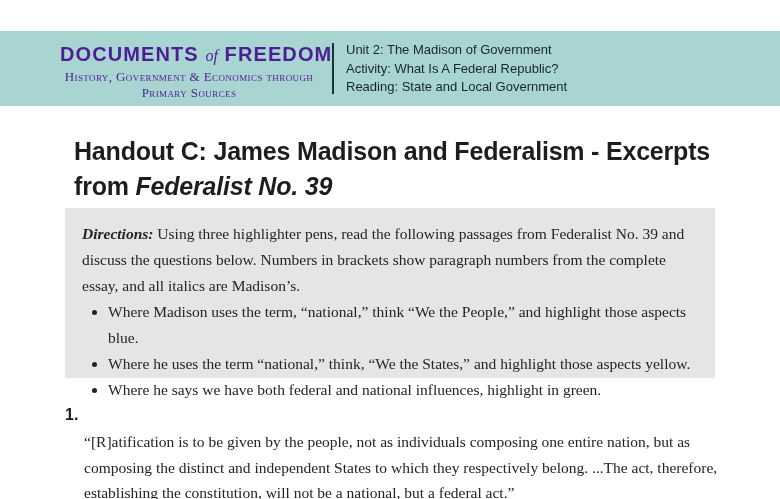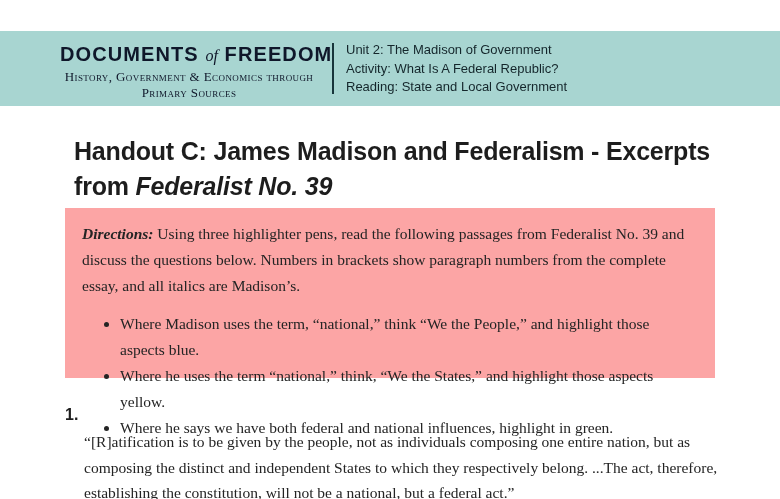--- a/index.html
+++ b/index.html
@@ -14,21 +14,21 @@
 
   
   .band {
     position: absolute; top: 31px; left: 0;
     width: 780px; height: 75px;
     background: #a8d5d1;
   }
   .logo {
     position: absolute; left: 60px; top: 12px;
     width: 258px; text-align: center;
-    color: #0f172a;
+    color: #4c1d95;
   }
   .logo-main {
     font-weight: 700; font-size: 20px;
     letter-spacing: 1.1px; white-space: nowrap;
   }
   .logo-of {
     font-family: "Liberation Serif", serif;
     font-style: italic; font-weight: 400;
     font-size: 16px; letter-spacing: 0;
   }
@@ -56,30 +56,30 @@
     font-size: 25px; line-height: 35px;
     font-weight: 700; color: #1d1d1d;
     letter-spacing: -0.2px;
   }
   .t-line { display: block; }
 
   
   .dirbox {
     position: absolute; left: 65px; top: 208px;
     width: 650px; height: 170px;
-    background: #fca5a5;
+    background: #e5e5e5;
     padding: 13px 18px 0 17px;
     font-family: "Liberation Serif", serif;
     font-size: 15.5px; line-height: 26px;
     color: #242424;
   }
   .dir-p { margin: 0; }
   .dir-label { font-style: italic; font-weight: 700; }
   .bullets {
-    margin: 12px; padding: 0 0 0 26px;
+    margin: 0; padding: 0 0 0 26px;
     list-style: disc;
   }
   .bullets li { line-height: 26px; }
 
   
   .section {
     position: absolute; left: 65px; top: 404px;
     width: 655px; color: #1d1d1d;
   }
   .sec-head {

